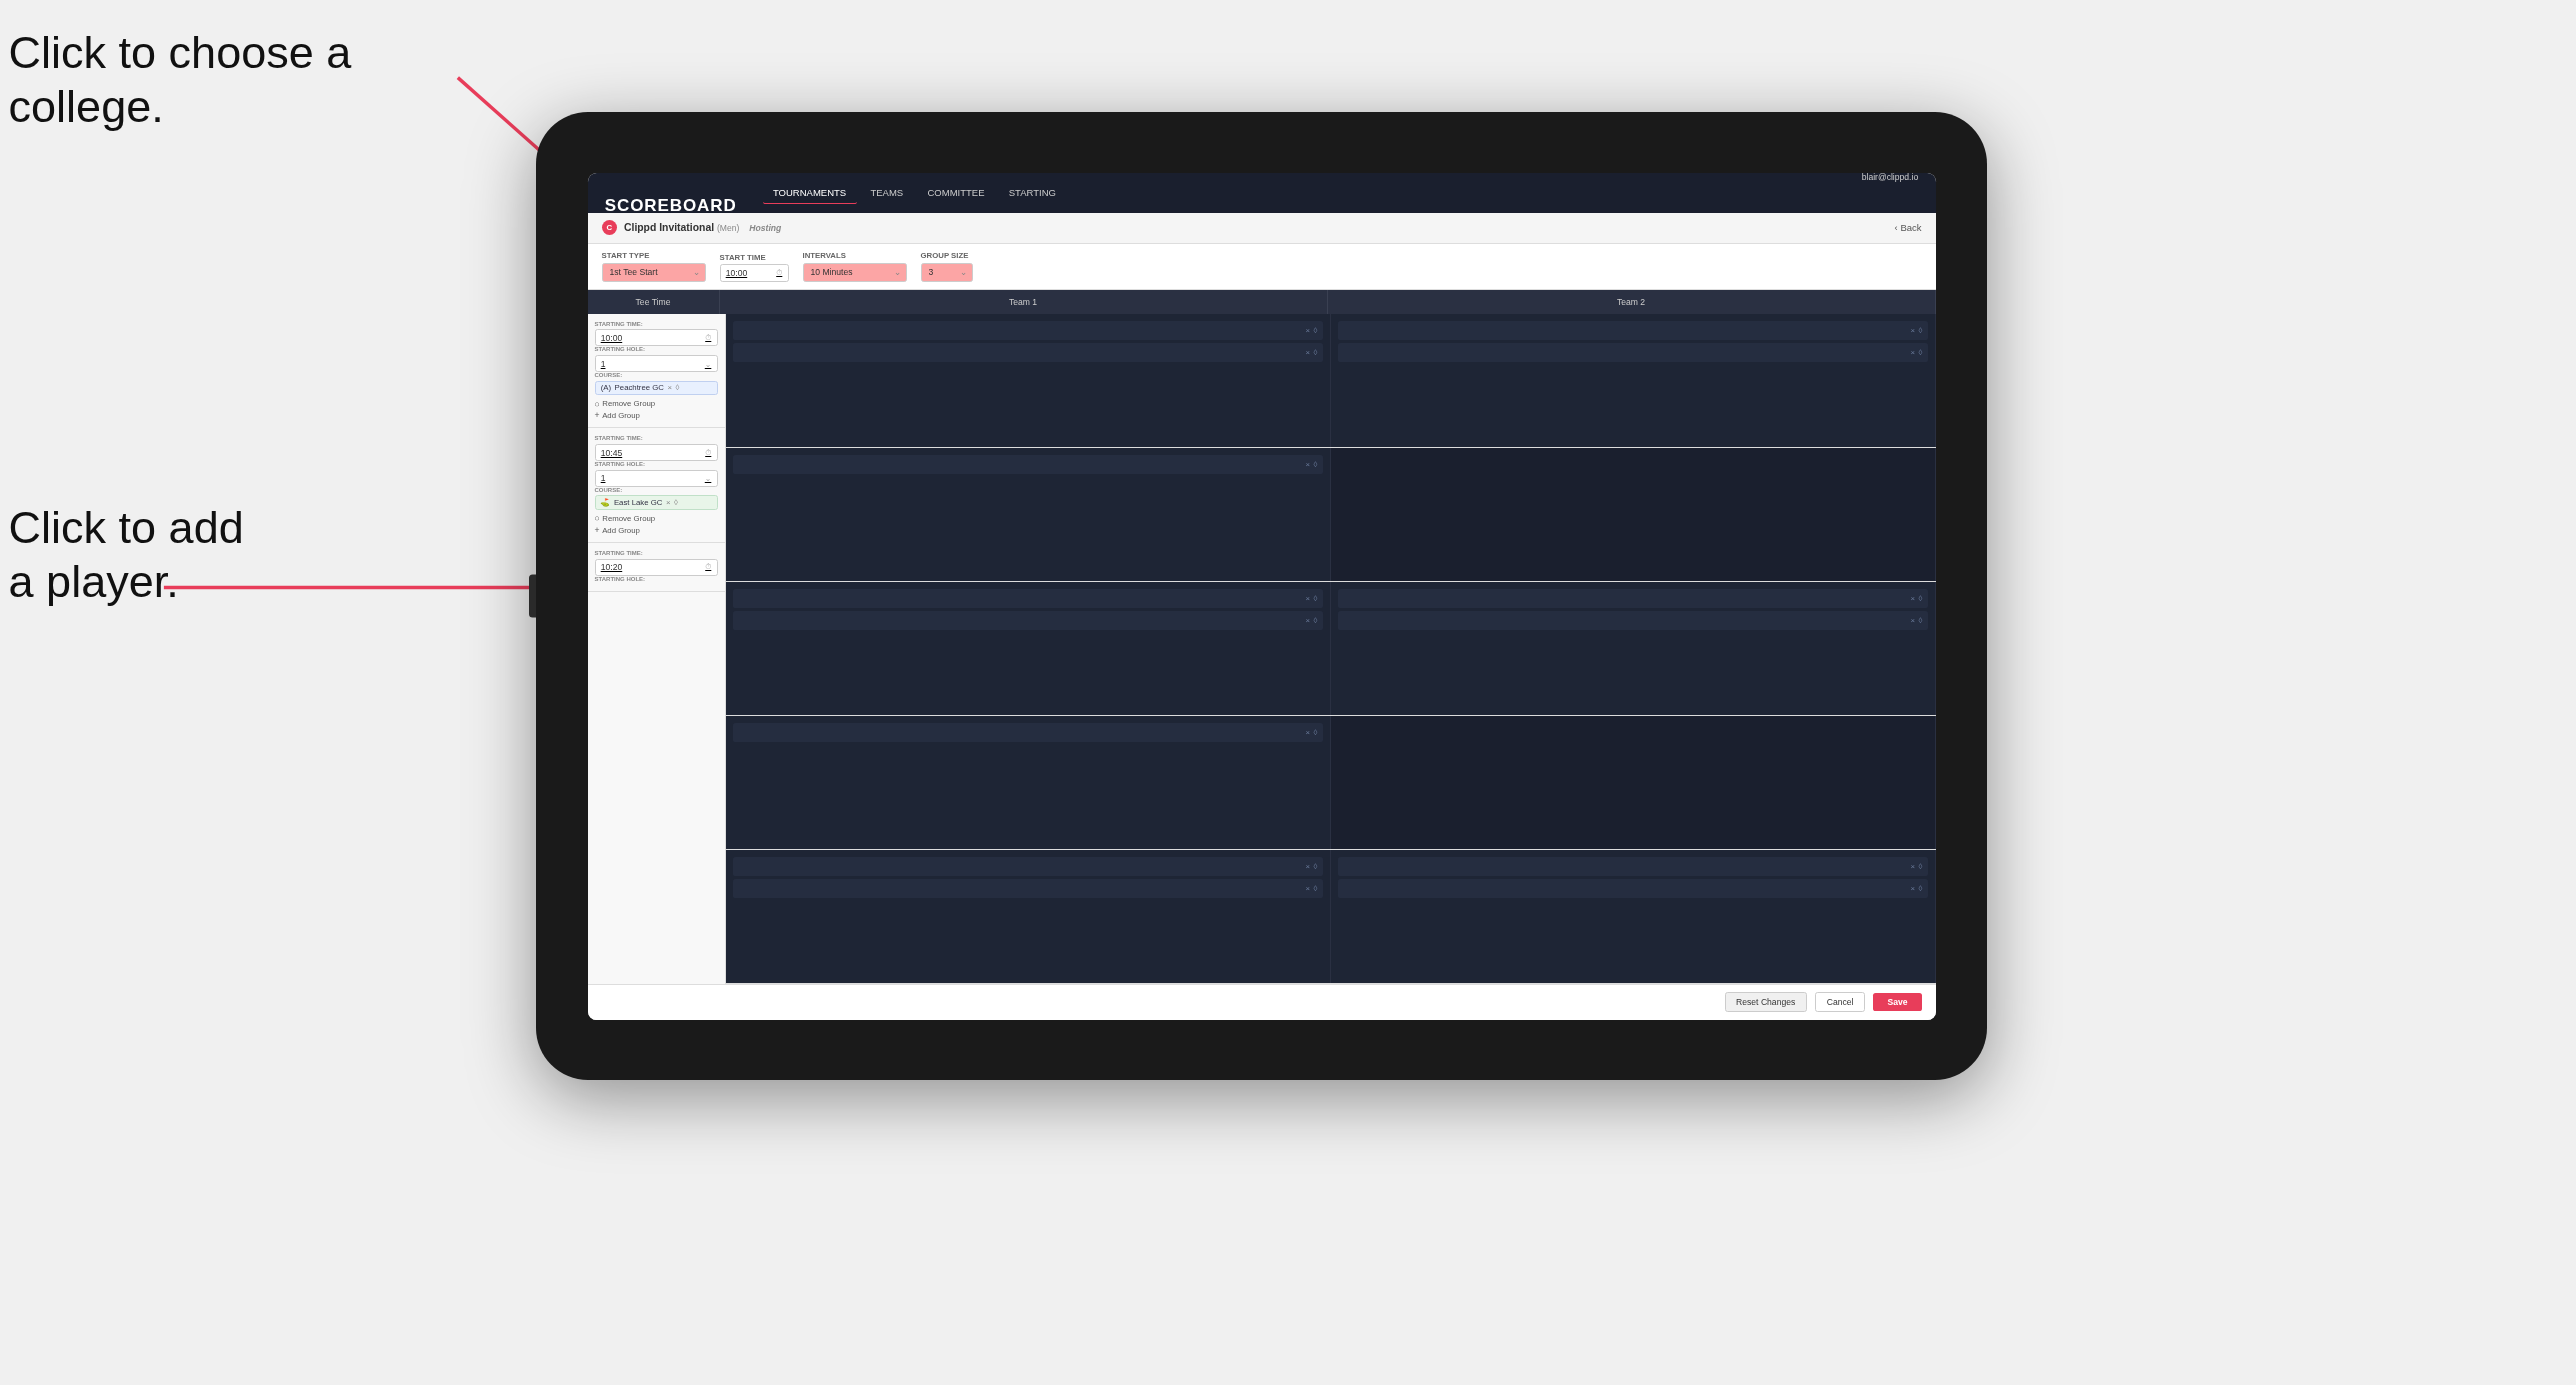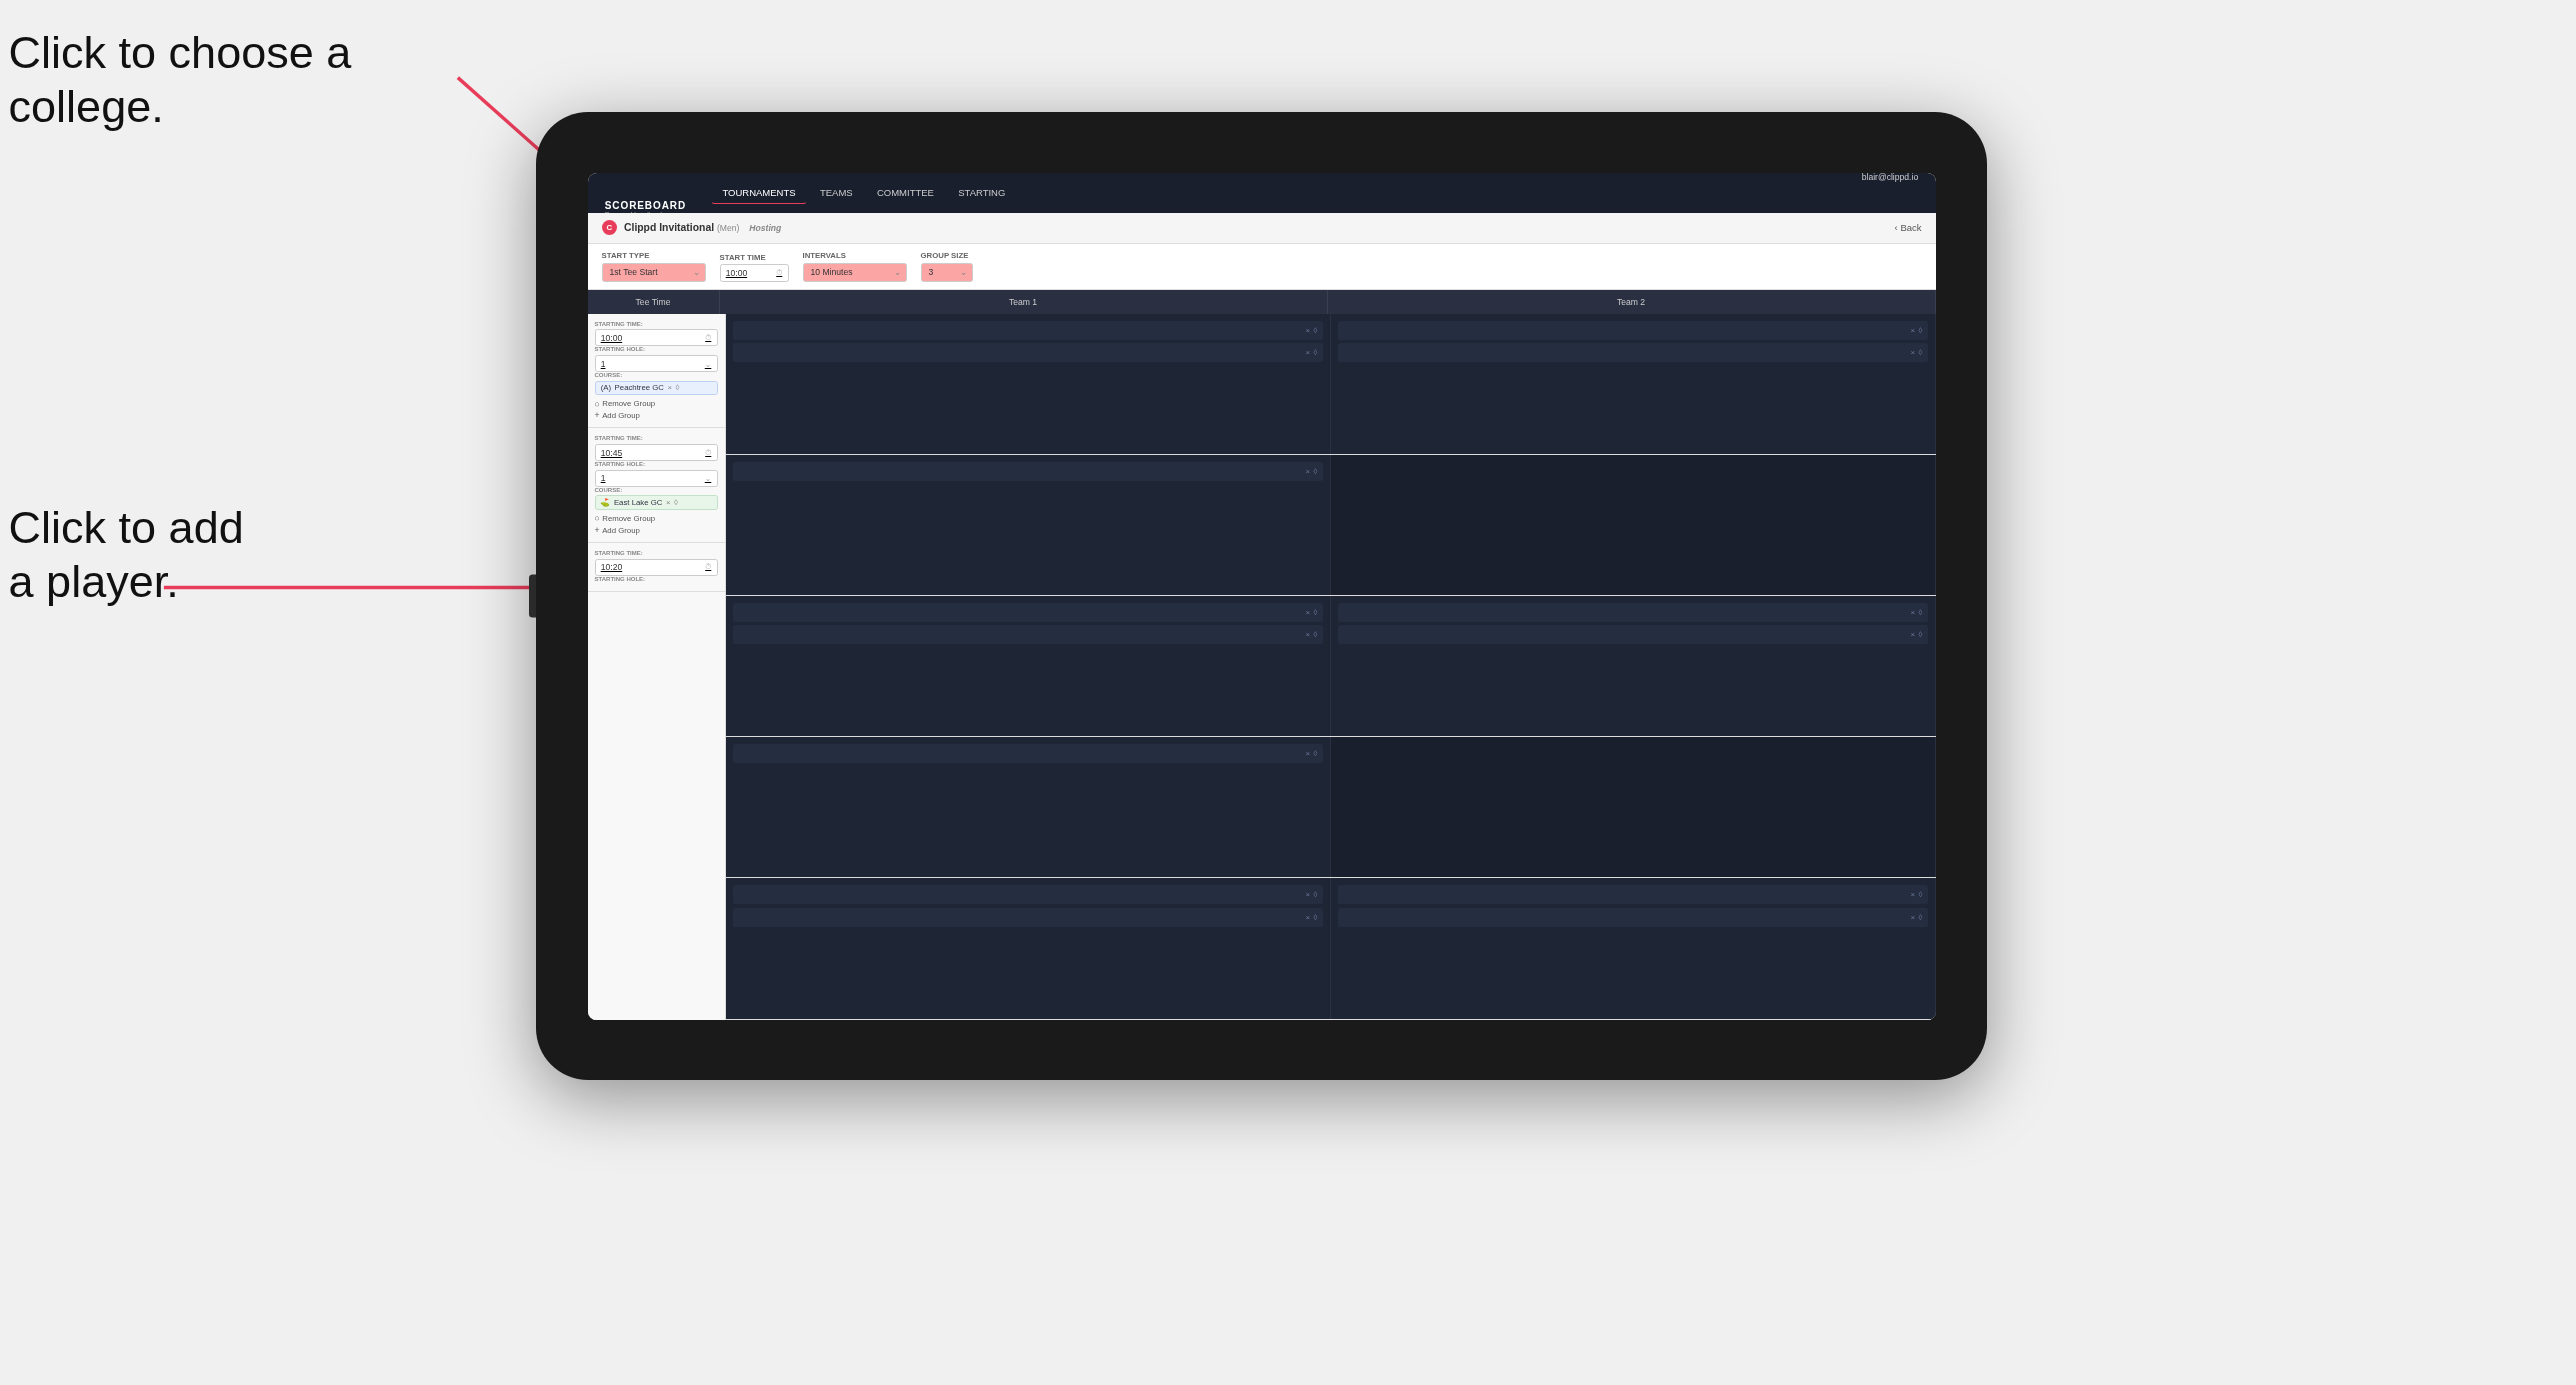--- a/index.html
+++ b/index.html
@@ -62,21 +62,21 @@
       height: 40px;
       flex-shrink: 0;
     }
     .logo-area {
       display: flex;
       flex-direction: column;
       margin-right: 26px;
     }
     .logo-title {
       color: #fff;
-      font-size: 10px;
+      font-size: 17px;
       font-weight: 700;
       letter-spacing: 0.9px;
       margin-top: 33px;
     }
     .logo-sub {
       color: #aaa;
       font-size: 7px;
     }
     .nav-links {
       display: flex;
@@ -670,16 +670,21 @@
                 <span class="player-slot-btn">×</span>
                 <span class="player-slot-btn">◊</span>
               </div>
             </div>
           </div>
 
         </div>
       </div>
     </div>
 
+    <div class="bottom-bar">
+      <button class="btn-reset">Reset Changes</button>
+      <button class="btn-cancel">Cancel</button>
+      <button class="btn-save">Save</button>
+    </div>
 
   </div>
 </div>
 
 
 </body></html>

